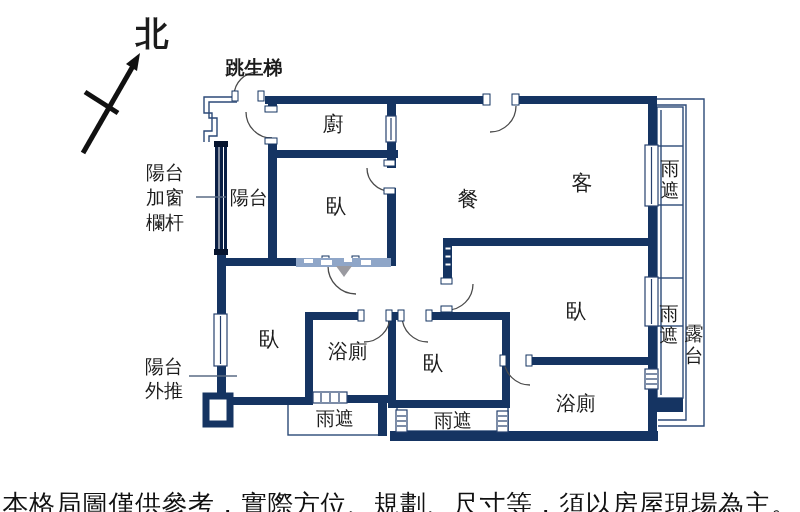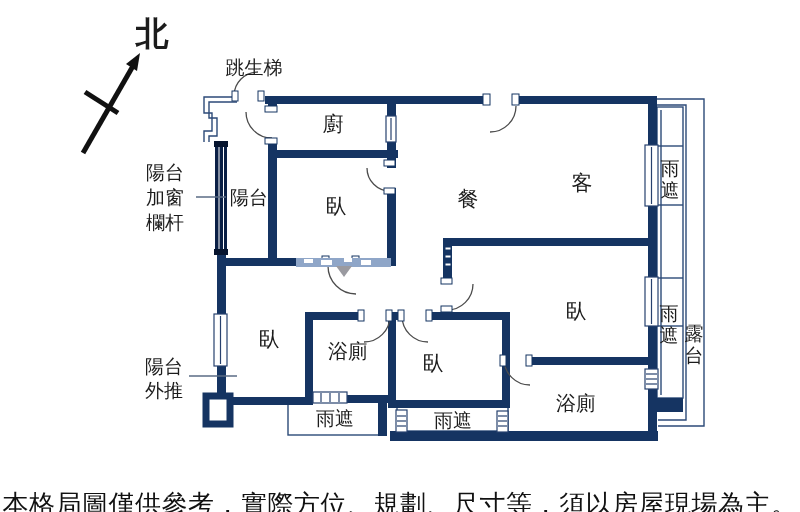--- a/index.html
+++ b/index.html
@@ -158,21 +158,21 @@
       <polygon points="336,266 352,266 344,277" fill="#9a9aa0"></polygon>
     </g>
 
     <g stroke="#5a6b85" stroke-width="1.5">
       <line x1="196" y1="197" x2="226" y2="197"></line>
       <line x1="189" y1="376" x2="237" y2="376"></line>
     </g>
   </svg>
 
   <div id="north-label" class="lbl">北</div>
-  <div class="lbl" style="left:215px;top:56px;width:78px;font-size:19px;">跳生梯</div>
+  <div class="lbl" style="left:215px;top:56px;width:78px;font-size:19px;font-weight:bold;">跳生梯</div>
   <div class="lbl left" style="left:146px;top:160px;width:50px;font-size:19px;line-height:1.32;">陽台
 加窗
 欄杆</div>
   <div class="lbl left" style="left:145px;top:354px;width:50px;font-size:19px;line-height:1.28;">陽台
 外推</div>
 
   <div class="lbl" style="left:226px;top:186px;width:46px;font-size:19px;">陽台</div>
   <div class="lbl" style="left:319px;top:112px;width:28px;font-size:21px;">廚</div>
   <div class="lbl" style="left:322px;top:194px;width:28px;font-size:21px;">臥</div>
   <div class="lbl" style="left:454px;top:187px;width:28px;font-size:21px;">餐</div>

